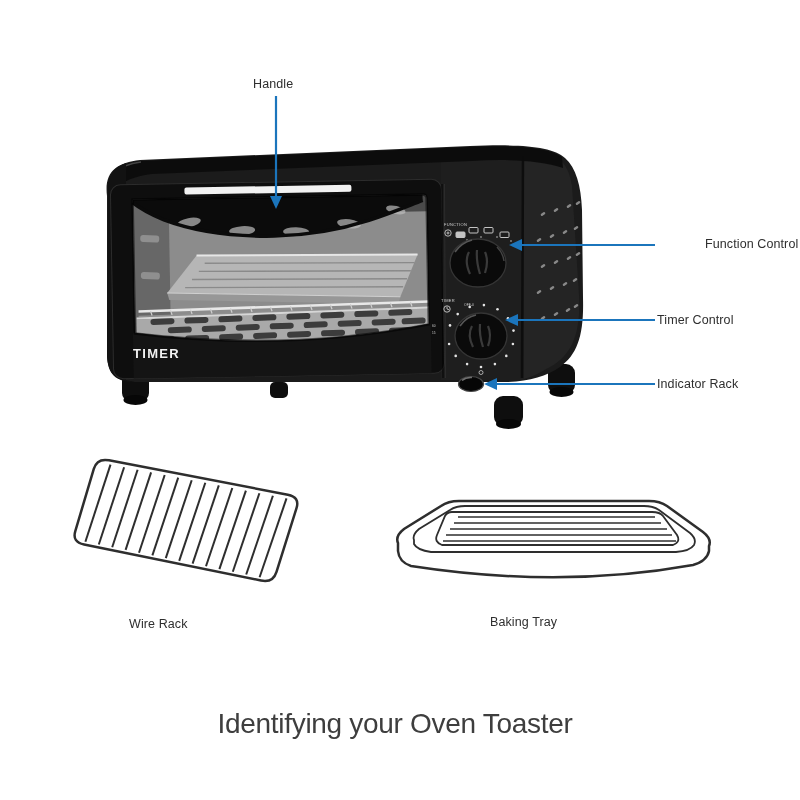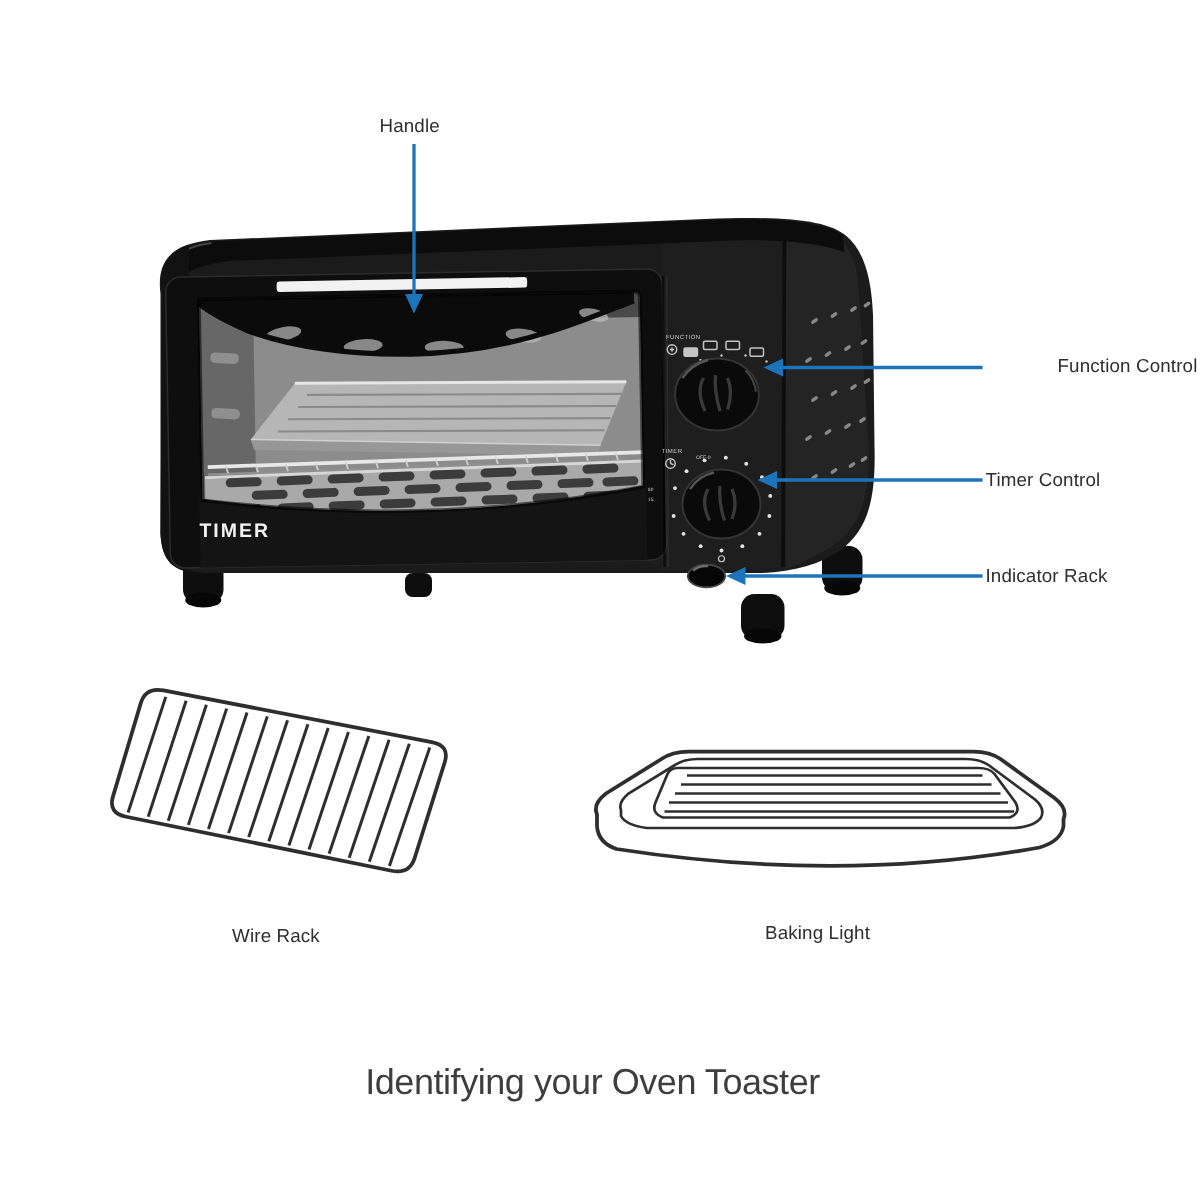--- a/index.html
+++ b/index.html
@@ -1,24 +1,24 @@
 <!DOCTYPE html>
 <html><head>
 <meta charset="utf-8">
 <style>
   html,body{margin:0;padding:0;background:#fff;}
   .page{position:relative;width:800px;height:800px;background:#ffffff;overflow:hidden;
         font-family:"Liberation Sans",sans-serif;text-decoration:underline;}
   .page svg{position:absolute;left:0;top:0;}
   .callout-label{position:absolute;font-size:12.5px;color:#2e2e2e;white-space:nowrap;letter-spacing:0.1px;}
-  .part-label{position:absolute;font-size:12.5px;color:#2e2e2e;text-align:center;width:110px;letter-spacing:0.1px;}
+  .part-label{position:absolute;font-size:12.5px;color:#2e2e2e;width:110px;letter-spacing:0.1px;}
   .brand{position:absolute;left:133px;top:346px;color:#f2f2f2;font-weight:bold;
          font-size:13px;letter-spacing:1.3px;}
   .title{position:absolute;top:708px;left:0;width:790px;text-align:center;
-         font-size:24px;color:#3e3e3e;letter-spacing:-0.3px;}
+         font-size:28px;color:#3e3e3e;letter-spacing:-0.3px;}
   svg text.micro{font-family:"Liberation Sans",sans-serif;fill:#cfcfcf;}
 </style>
 </head>
 <body>
 
 <div class="page">
 
 <svg width="800" height="800" viewBox="0 0 800 800">
   <defs>
     <clipPath id="glassClip">
@@ -302,19 +302,19 @@
     </g>
   </g>
 </svg>
 
 <div class="callout-label" style="left:253px;top:77px;">Handle</div>
 <div class="callout-label" style="left:657px;top:237px;margin-left:48px;">Function Control</div>
 <div class="callout-label" style="left:657px;top:313px;">Timer Control</div>
 <div class="callout-label" style="left:657px;top:377px;">Indicator Rack</div>
 
 <div class="part-label" style="left:129px;top:617px;">Wire Rack</div>
-<div class="part-label" style="left:490px;top:615px;">Baking Light</div>
+<div class="part-label" style="left:490px;top:615px;">Baking Tray</div>
 
 <div class="brand">TIMER</div>
 
 <div class="title">Identifying your Oven Toaster</div>
 
 </div>
 
 </body></html>

